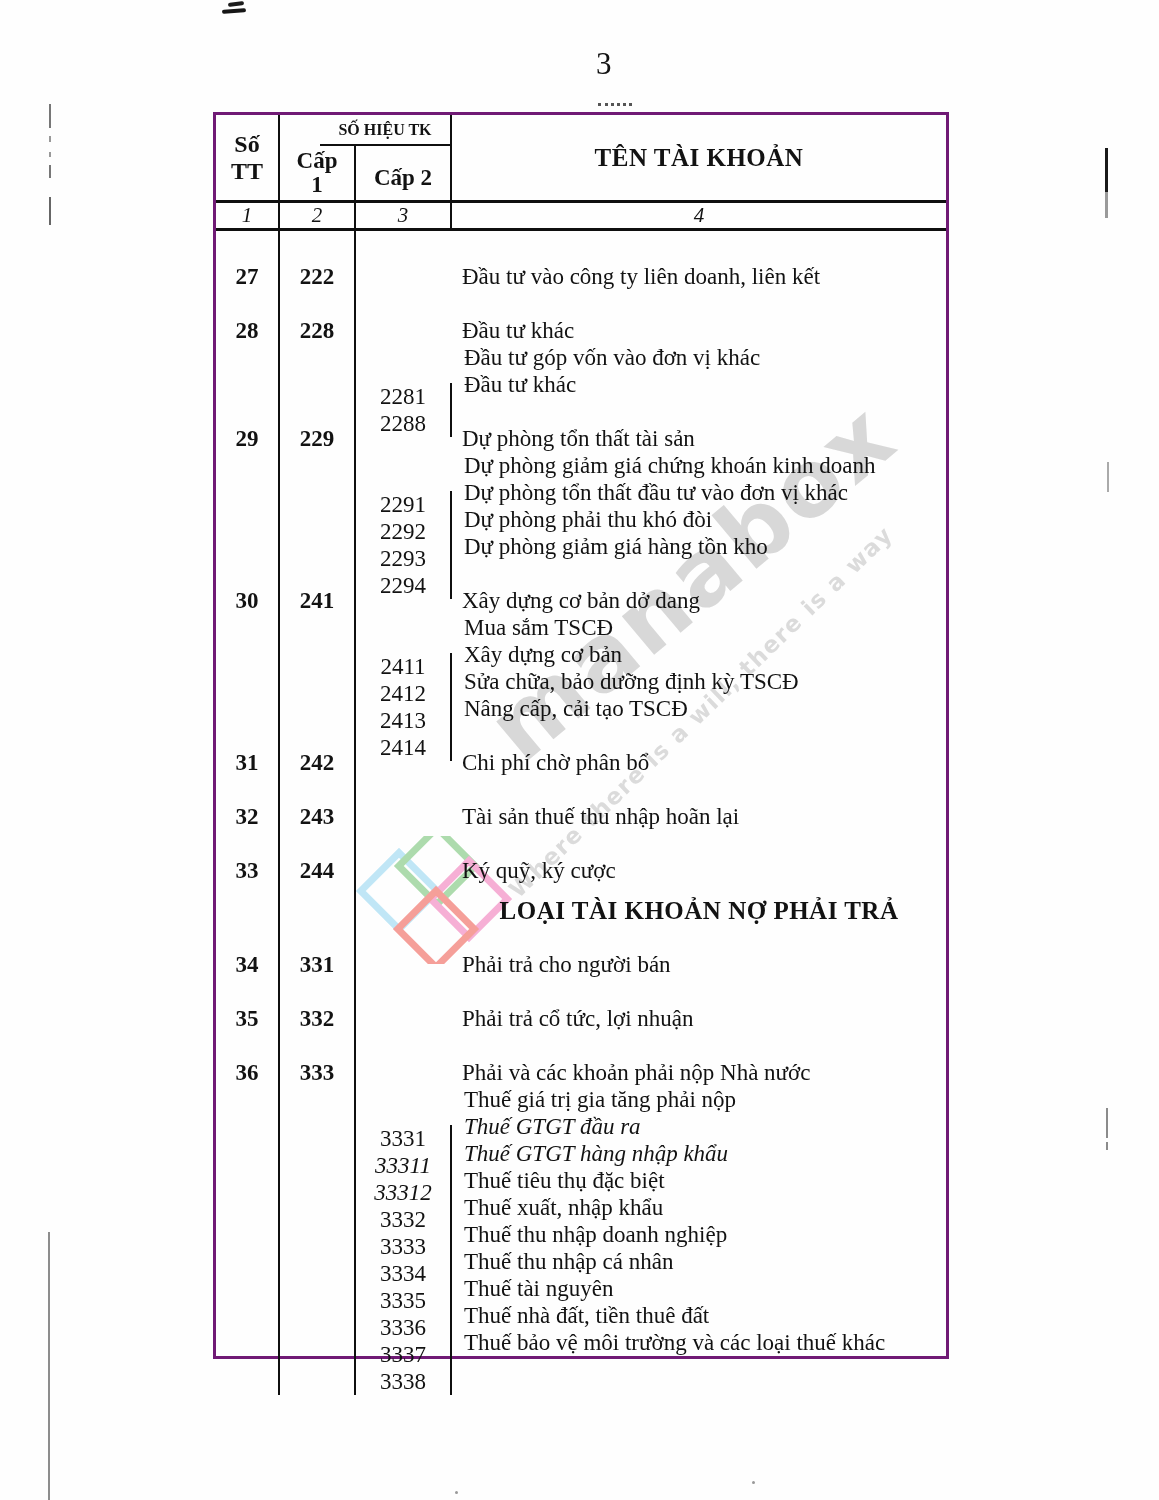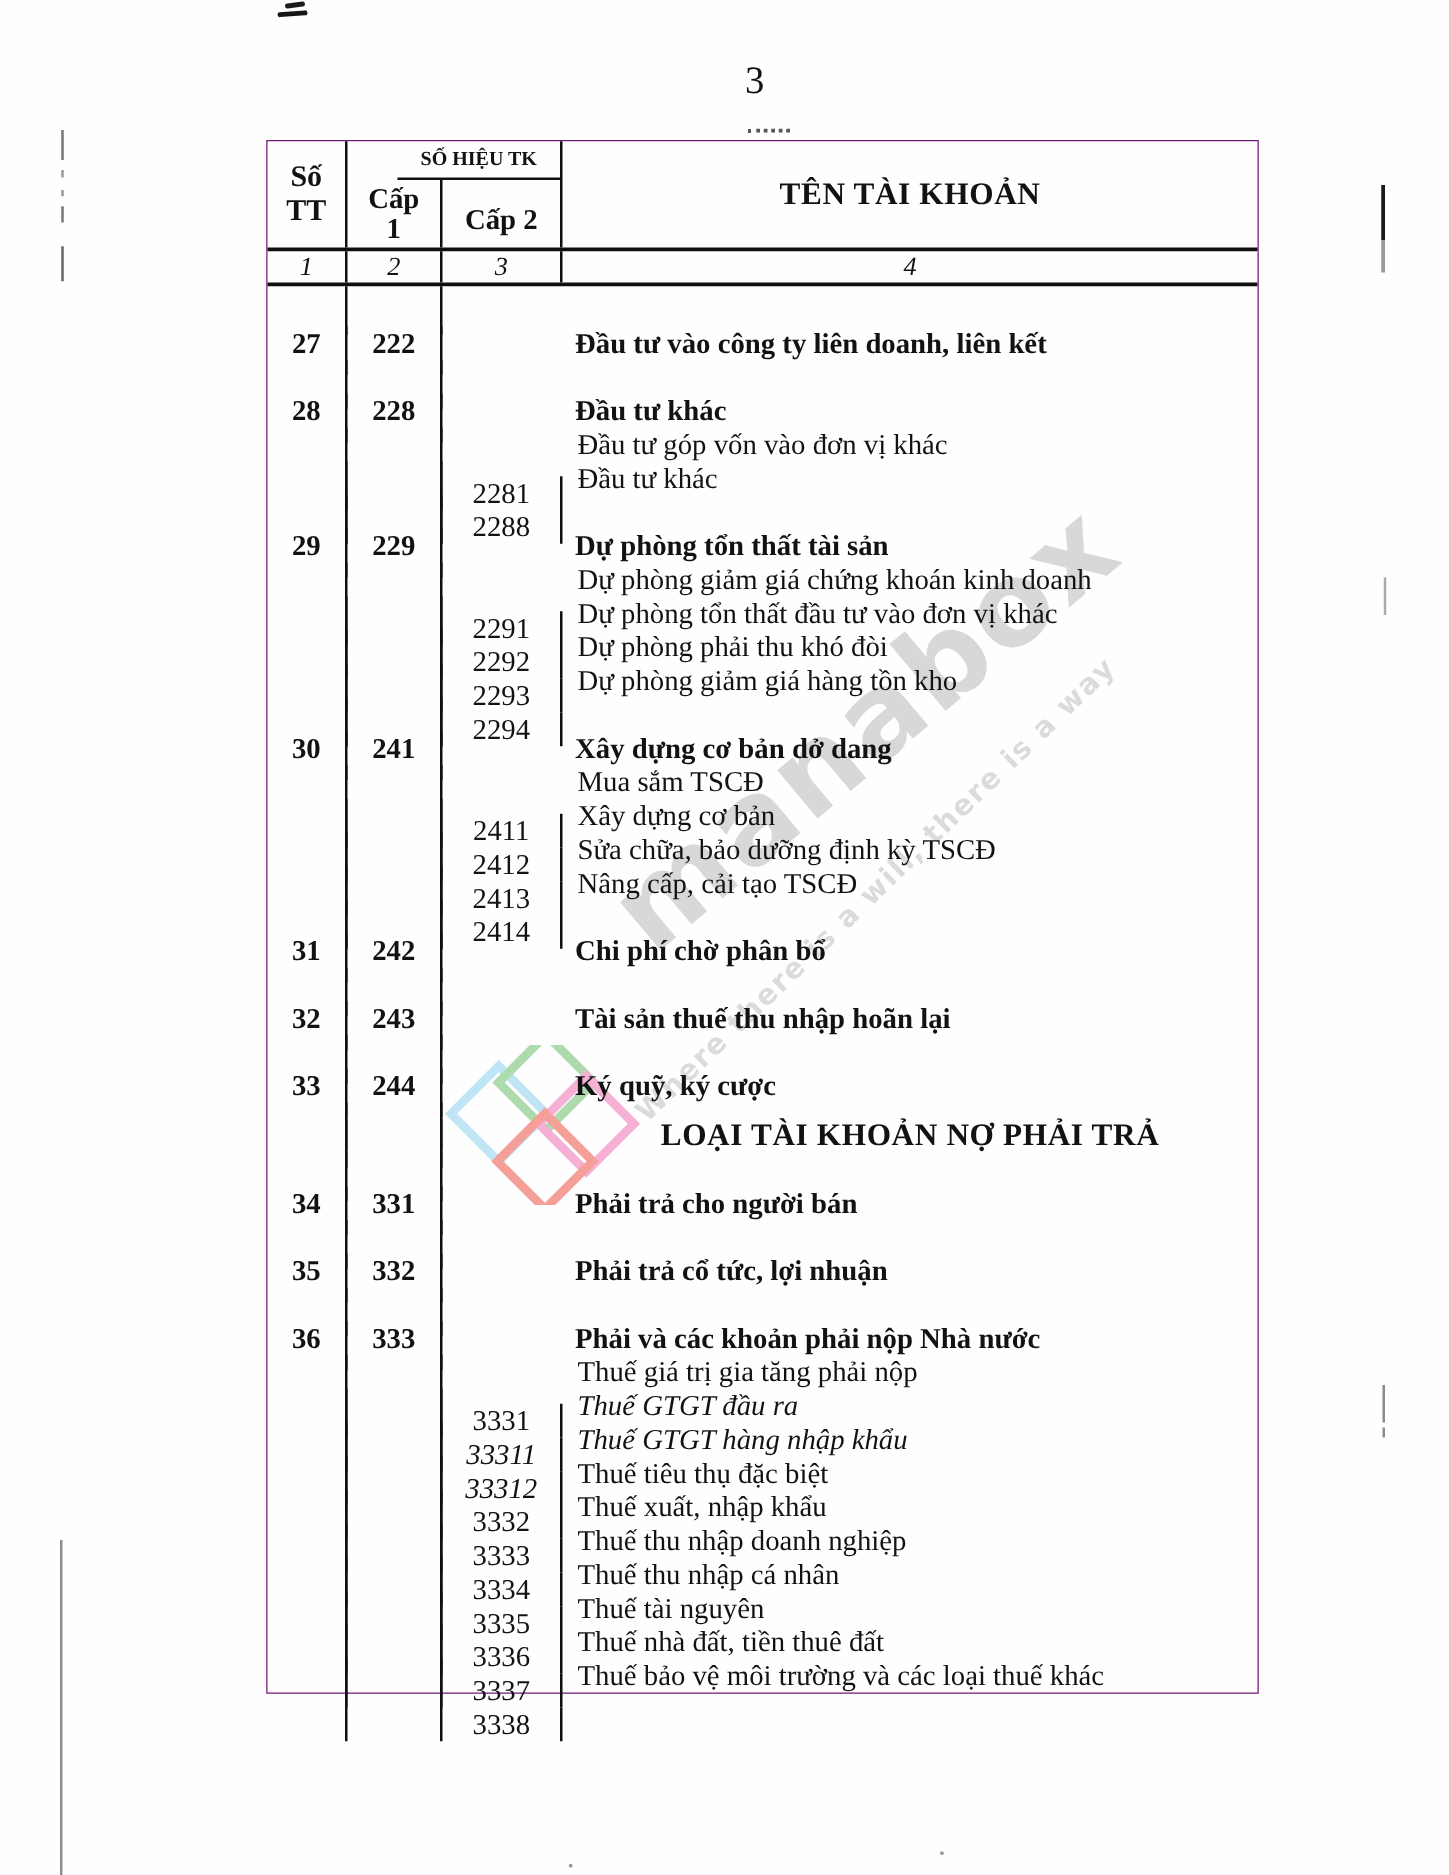--- a/index.html
+++ b/index.html
@@ -53,22 +53,22 @@
     font-family:"DejaVu Sans","Liberation Sans",sans-serif;
     font-weight:bold; font-size:23px; letter-spacing:1.5px;
     color:#d8d8d8; opacity:.9;
     transform:rotate(-44deg); transform-origin:left top;
     white-space:nowrap;
   }
   .wm-logo { position:absolute; left:350px; top:836px; opacity:.55; }
 
   
   .acct-table {
-    position:absolute; left:213px; top:112px; width:794px;
-    border:1px solid #701a75;
+    position:absolute; left:213px; top:112px; width:736px;
+    border:3px solid #701a75;
     background:transparent;
   }
   .thead { display:flex; height:85px; font-weight:bold; }
   .h-stt {
     width:64px; border-right:2px solid #0f0f0f;
     display:flex; flex-direction:column; align-items:center; justify-content:center;
     font-size:24px; line-height:27px;
   }
   .h-sohieu { width:172px; border-right:2px solid #0f0f0f; display:flex; flex-direction:column; }
   .h-sohieu-top {
@@ -89,21 +89,21 @@
   .index-row .icell.b { border-right:2px solid #0f0f0f; }
   .tbody { padding:0; }
   .brow { display:grid; grid-template-columns:64px 76px 96px 1fr; height:27px; font-size:23px; line-height:27px; }
   .brow.top  { height:32px; }
   .brow.half { height:13px; }
   .cell { overflow:visible; white-space:nowrap; }
   .c-stt  { text-align:center; font-weight:bold; border-right:2px solid #0f0f0f; }
   .c-cap1 { text-align:center; font-weight:bold; border-right:2px solid #0f0f0f; }
   .c-cap2 { text-align:center; border-right:2px solid #0f0f0f;margin-top:39px; }
   .c-name { padding-left:12px; }
-  .brow.bold .c-name { font-weight:bold;padding-left:10px; }
+  .brow.bold .c-name { font-weight:normal;padding-left:10px; }
   .brow.italic .c-cap2, .brow.italic .c-name { font-style:italic; }
   .brow.section { height:27px; }
   .brow.section .c-name { font-weight:bold; text-align:center; padding-left:0; font-size:25px; letter-spacing:.5px; }
 </style>
 </head>
 <body>
 
 <div class="page">
 
   <div class="artifact smudge-top">

